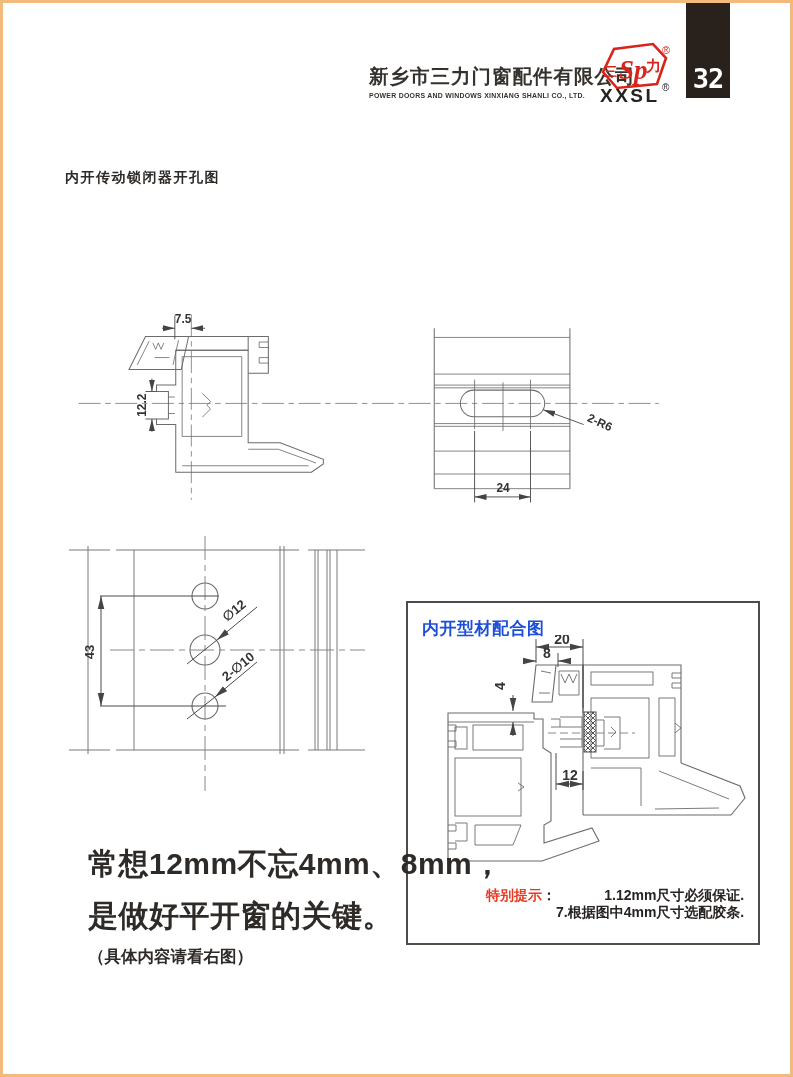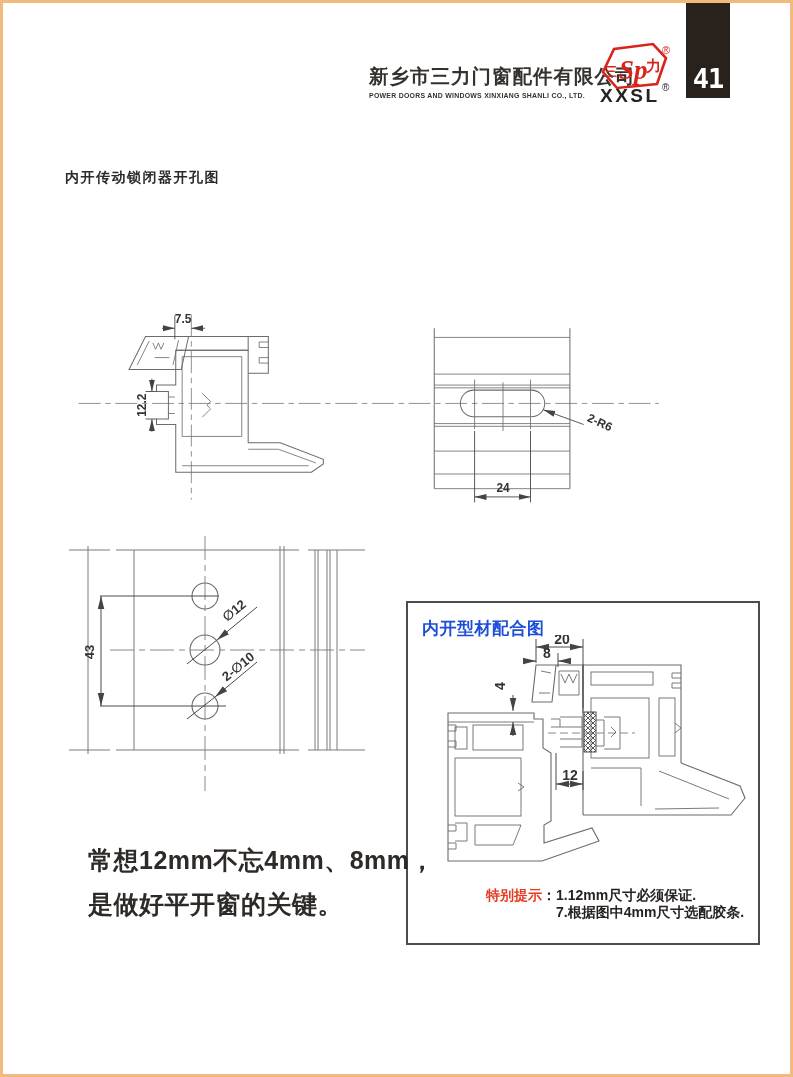--- a/index.html
+++ b/index.html
@@ -29,25 +29,25 @@
   .cl{fill:none; stroke:#7a7a7a; stroke-width:.9; stroke-dasharray:24 5 6 5;}
   .dim{fill:none; stroke:#4a4a4a; stroke-width:1;}
   .dtxt{font:bold 13px "Liberation Sans","DejaVu Sans",sans-serif; fill:#333;}
   .dtxt14{font:bold 14px "Liberation Sans","DejaVu Sans",sans-serif; fill:#333;}
   
   #assembly-box{
     left:403px; top:598px; width:354px; height:344px; box-sizing:border-box;
     border:2px solid #4f4b47;
   }
   #assembly-title{left:14px; top:14px; font-size:17px; font-weight:bold; letter-spacing:.5px; color:#1d4ed8;}
-  #assembly-note{left:78px; top:284px; display:flex; font-size:14px; font-weight:bold; line-height:17px; color:#262220; white-space:nowrap;}
+  #assembly-note{left:78px; top:284px; display:flex; font-size:14px; font-weight:bold; line-height:17px; color:#262220; white-space:nowrap;text-align:right;}
   #assembly-note .lbl{color:var(--note-red,#e63a20);}
   
   #footer-text{left:85px; top:841px; color:#2e2a27;}
-  #footer-text .l1,#footer-text .l2{font-size:25px; font-weight:bold; letter-spacing:.5px; white-space:nowrap;}
+  #footer-text .l1,#footer-text .l2{font-size:30px; font-weight:bold; letter-spacing:.5px; white-space:nowrap;}
   #footer-text .l2{margin-top:11px;}
   #footer-text .l3{font-size:16.5px; font-weight:bold; margin-top:9px; white-space:nowrap;}
   .logo-red{fill:var(--logo-red,#d8251c);}
 </style>
 </head>
 <body>
 
 <div id="page" style="--border-orange: #f2bb7d; --logo-red: #d8251c; --note-red: #e63a20; --pagebox-bg: #29211b; --line-gray: #6b6b6b;">
 
   <svg width="0" height="0" style="position:absolute">
@@ -72,21 +72,21 @@
       <text x="5" y="35" class="logo-red" font-size="13" font-weight="bold">三</text>
       <text x="20" y="38" class="logo-red" font-size="27" font-weight="bold" font-style="italic" font-family="Liberation Serif, DejaVu Serif, serif">Sp</text>
       <text x="47" y="30" class="logo-red" font-size="15" font-weight="bold">力</text>
       <text x="63" y="13" class="logo-red" font-size="11">®</text>
       <text x="1" y="61" fill="#262220" font-size="19" font-weight="900" letter-spacing="2.5">XXSL</text>
       <text x="63" y="50" fill="#262220" font-size="10">®</text>
     </svg>
   </div>
 
   <div class="abs" id="pagebox">
-    <span>41</span>
+    <span>32</span>
   </div>
 
   <div class="abs" id="title">内开传动锁闭器开孔图</div>
 
   <svg class="abs" style="left:60px;top:290px" width="660" height="230" viewBox="60 290 720 230">
 
     <path class="cl" d="M77,400 H710"></path>
 
     <g>
       <path class="cl" d="M200,303 V505"></path>
@@ -209,15 +209,16 @@
 
       <path class="dim" d="M553,750 V787 M580,768 V787"></path>
       <path class="dim" d="M553,781 L580,781" marker-start="url(#arr)" marker-end="url(#arr)"></path>
       <text class="dtxt14" x="567" y="777" text-anchor="middle">12</text>
     </g>
   </svg>
 
   <div class="abs" id="footer-text">
     <div class="l1">常想12mm不忘4mm、8mm，</div>
     <div class="l2">是做好平开窗的关键。</div>
+    <div class="l3">（具体内容请看右图）</div>
   </div>
 
 </div>
 
 </body></html>

